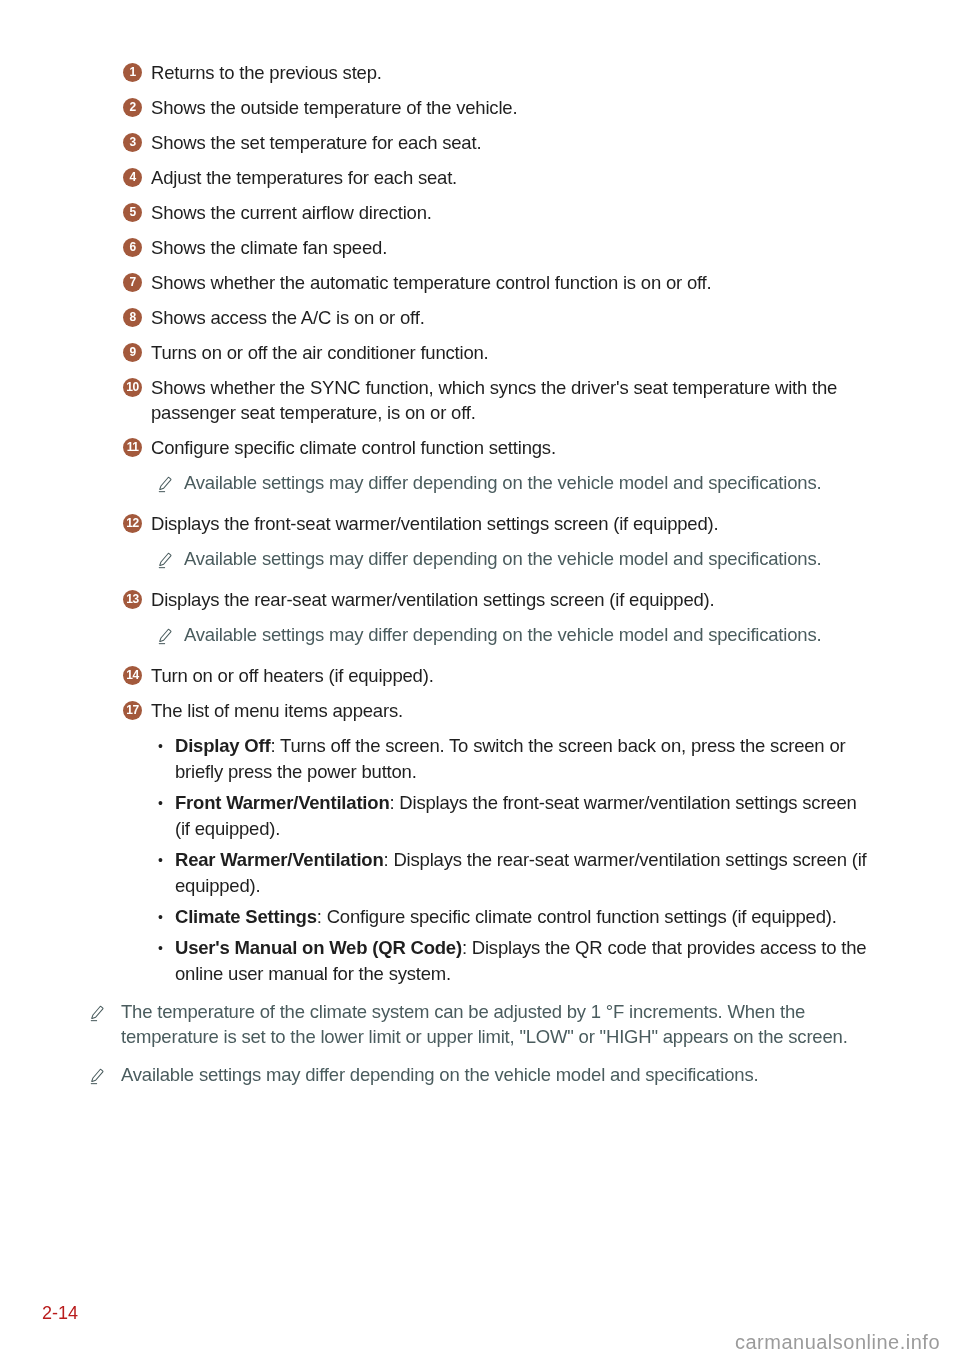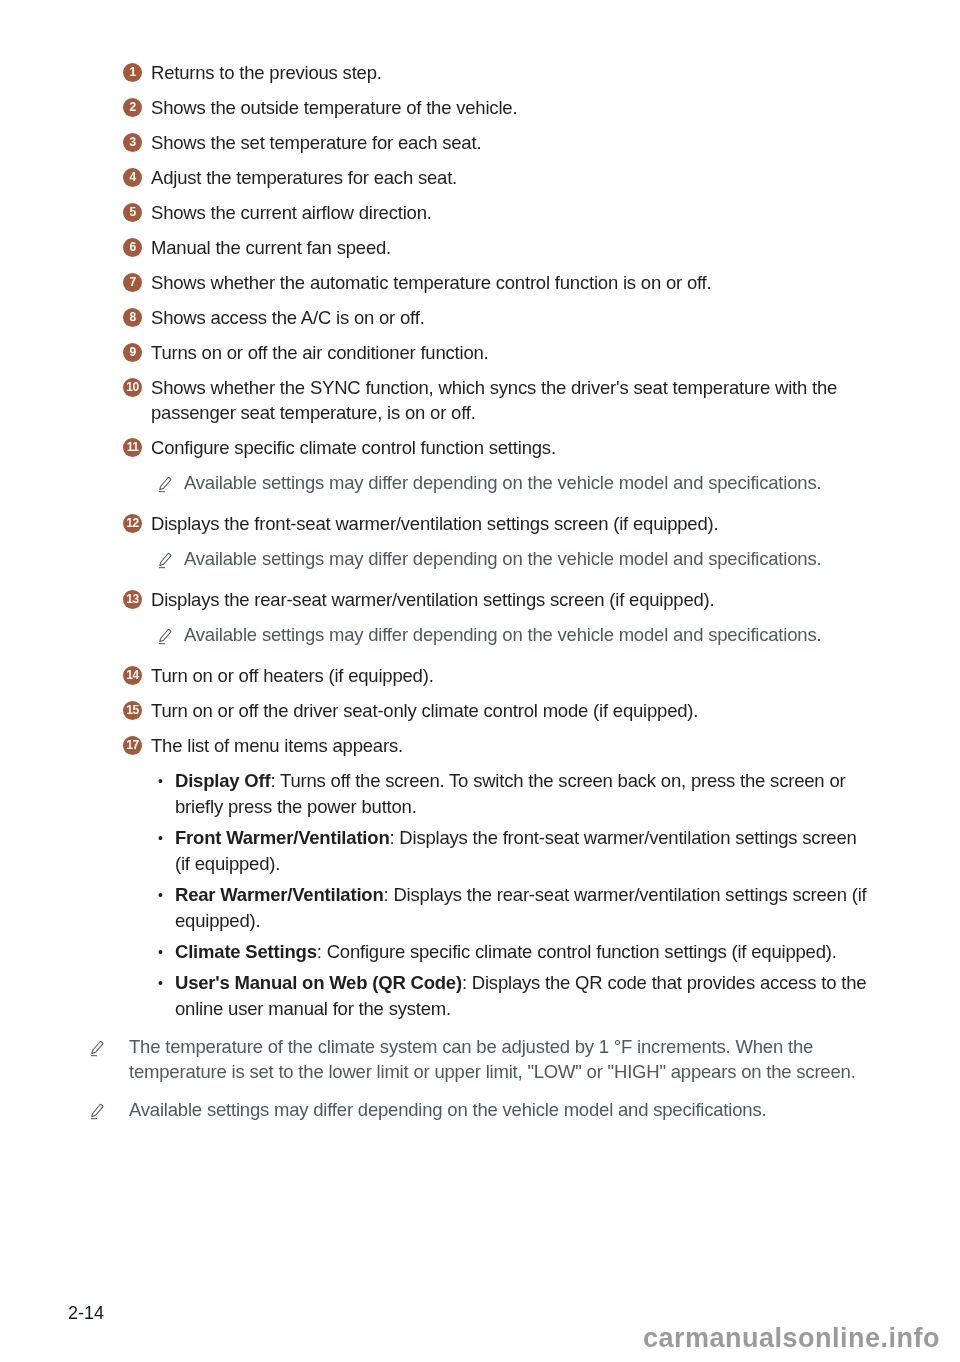--- a/index.html
+++ b/index.html
@@ -19,24 +19,24 @@
   .item-text { flex:1; }
 
   .item-note { display:flex; gap:11px; margin:10px 0 12px 33px; color:#4a5c5e; }
   .pencil { flex:0 0 17px; margin-top:4px; }
 
   .bullets { margin:3px 0 10px 35px; }
   .bullet-item { display:flex; gap:8px; margin-bottom:5px; line-height:26px; }
   .bullet-dot { flex:0 0 9px; font-size:14px; line-height:26px; }
   .bullet-label { font-weight:bold;text-align:right; }
 
-  .footnote { display:flex; gap:24px; margin:12px 0 13px -35px; color:#4a5c5e; }
+  .footnote { display:flex; gap:16px; margin:12px 0 13px -35px; color:#4a5c5e; }
 
-  .page-number { position:absolute; left:42px; bottom:38px; font-size:18px; color:#0f172a;margin-left:26px; }
-  .watermark { position:absolute; right:20px; bottom:8px; font-size:27px; color:#9b9b9b; letter-spacing:0.5px;font-weight:bold; }
+  .page-number { position:absolute; left:42px; bottom:38px; font-size:18px; color:#b91c1c; }
+  .watermark { position:absolute; right:20px; bottom:8px; font-size:20px; color:#9b9b9b; letter-spacing:0.5px; }
 </style>
 </head>
 <body>
 
 <div class="page">
   <div class="content">
 
     <div class="list-item">
       <span class="badge">1</span>
       <span class="item-text">Returns to the previous step.</span>
@@ -52,21 +52,21 @@
     <div class="list-item">
       <span class="badge">4</span>
       <span class="item-text">Adjust the temperatures for each seat.</span>
     </div>
     <div class="list-item">
       <span class="badge">5</span>
       <span class="item-text">Shows the current airflow direction.</span>
     </div>
     <div class="list-item">
       <span class="badge">6</span>
-      <span class="item-text">Manual the current fan speed.</span>
+      <span class="item-text">Shows the climate fan speed.</span>
     </div>
     <div class="list-item">
       <span class="badge">7</span>
       <span class="item-text">Shows whether the automatic temperature control function is on or off.</span>
     </div>
     <div class="list-item">
       <span class="badge">8</span>
       <span class="item-text">Shows access the A/C is on or off.</span>
     </div>
     <div class="list-item">
@@ -118,24 +118,20 @@
         </svg>
       </span>
       <span>Available settings may differ depending on the vehicle model and specifications.</span>
     </div>
 
     <div class="list-item">
       <span class="badge two">14</span>
       <span class="item-text">Turn on or off heaters (if equipped).</span>
     </div>
     <div class="list-item">
-      <span class="badge two">15</span>
-      <span class="item-text">Turn on or off the driver seat-only climate control mode (if equipped).</span>
-    </div>
-    <div class="list-item">
       <span class="badge two">17</span>
       <span class="item-text">The list of menu items appears.</span>
     </div>
 
     <div class="bullets">
       <div class="bullet-item">
         <span class="bullet-dot">•</span>
         <span><span class="bullet-label">Display Off</span><span>: Turns off the screen. To switch the screen back on, press the screen or briefly press the power button.</span></span>
       </div>
       <div class="bullet-item">

